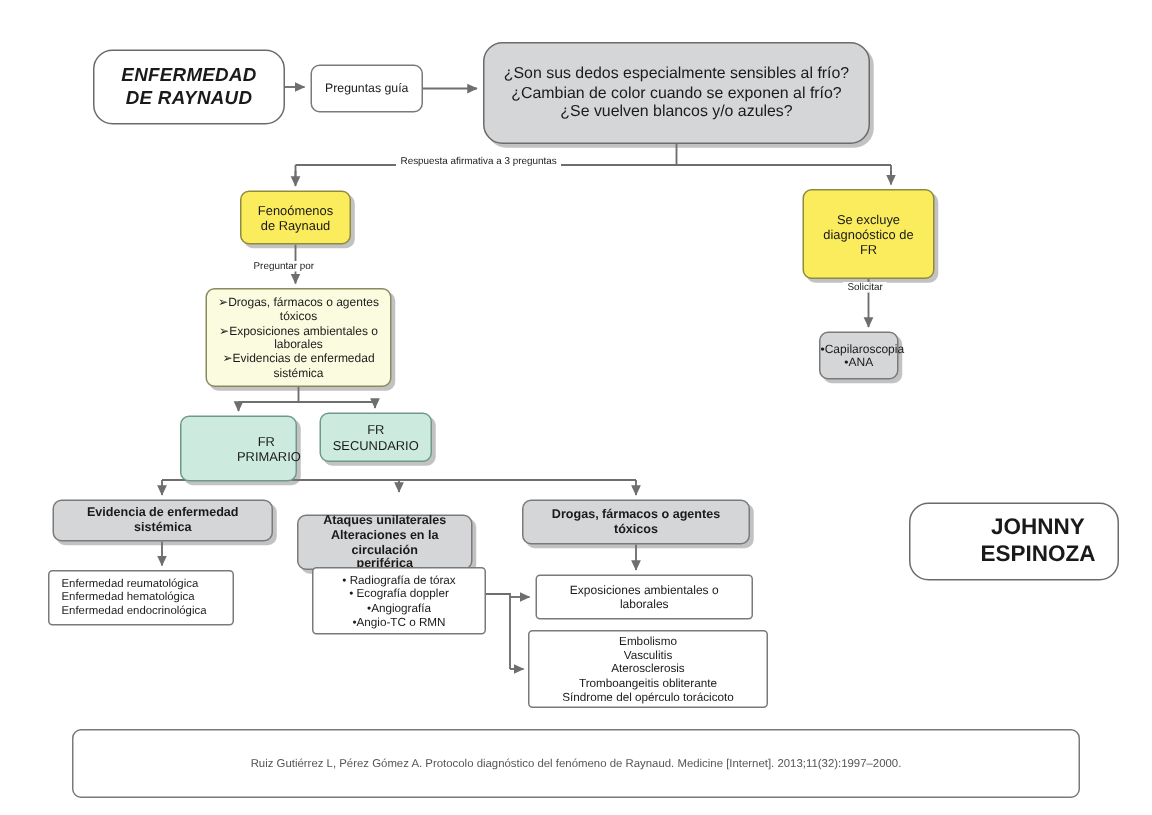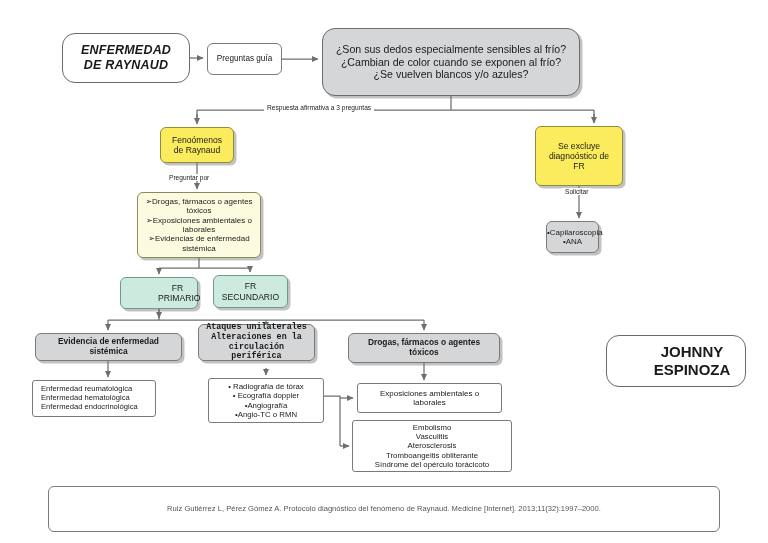--- a/index.html
+++ b/index.html
@@ -49,24 +49,24 @@
 
   
   #n-title{left:62px;top:33px;width:128px;height:50px;font-size:12.5px;font-weight:bold;font-style:italic;letter-spacing:.2px;}
   #n-preguntas{left:207px;top:43px;width:75px;height:32px;font-size:8.2px;}
   #n-questions{left:322px;top:28px;width:258px;height:68px;font-size:10.6px;}
   #n-fenomenos{left:160px;top:127px;width:74px;height:36px;font-size:8.6px;}
   #n-excluye{left:535px;top:126px;width:88px;height:60px;font-size:8.6px;}
   #n-capilar{left:546px;top:221px;width:53px;height:32px;font-size:8px;}
   #n-preguntar-list{left:137px;top:192px;width:124px;height:66px;font-size:8px;text-align:left;}
   #n-preguntar-list .inner{padding:0 4px;text-align:center;}
-  #n-fr-primario{left:120px;top:277px;width:78px;height:32px;font-size:8.6px;padding-left:37px;}
+  #n-fr-primario{left:120px;top:277px;width:78px;height:44px;font-size:8.6px;padding-left:37px;}
   #n-fr-secundario{left:213px;top:275px;width:75px;height:33px;font-size:8.6px;}
   #n-evidencia{left:35px;top:333px;width:147px;height:28px;font-size:8.4px;font-weight:bold;}
-  #n-ataques{left:198px;top:324px;width:117px;height:37px;font-size:8.4px;font-weight:bold;font-family:Liberation Mono, monospace;}
+  #n-ataques{left:198px;top:343px;width:117px;height:37px;font-size:8.4px;font-weight:bold;}
   #n-drogas-h{left:348px;top:333px;width:152px;height:30px;font-size:8.4px;font-weight:bold;}
   #n-enfermedades{left:32px;top:380px;width:124px;height:37px;font-size:7.6px;}
   #n-enfermedades .inner{text-align:left;padding-left:8px;}
   #n-pruebas{left:208px;top:378px;width:116px;height:45px;font-size:7.8px;}
   #n-exposiciones{left:357px;top:383px;width:145px;height:30px;font-size:8px;}
   #n-causas{left:352px;top:420px;width:160px;height:52px;font-size:7.8px;}
   #n-author{left:606px;top:335px;width:140px;height:52px;font-size:15px;font-weight:bold;padding-left:32px;}
   #n-citation{left:48px;top:486px;width:672px;height:46px;font-size:7.6px;color:#555;}
 
   

